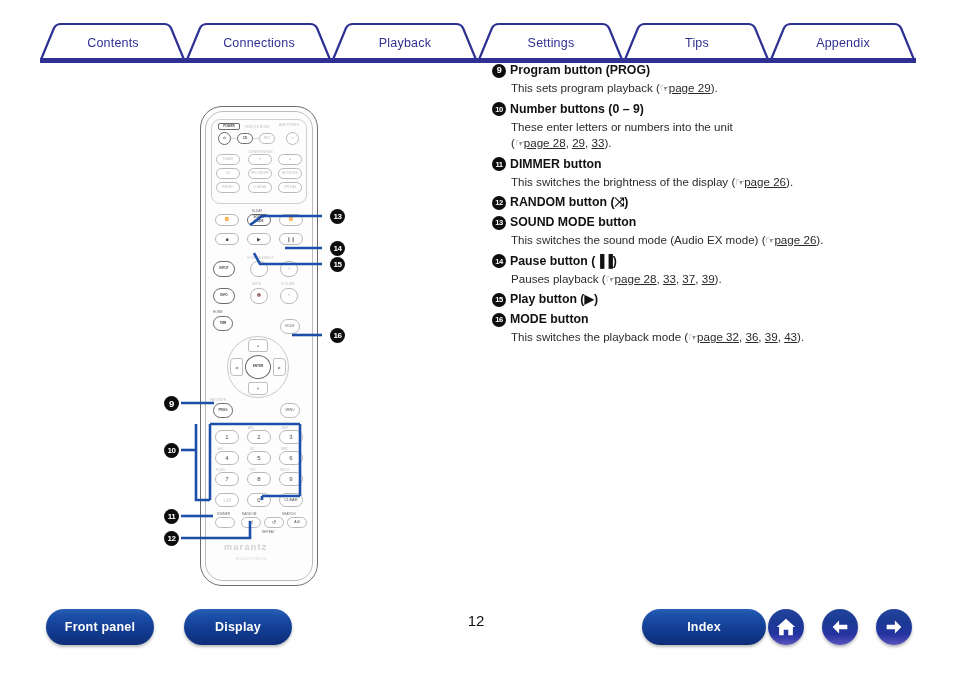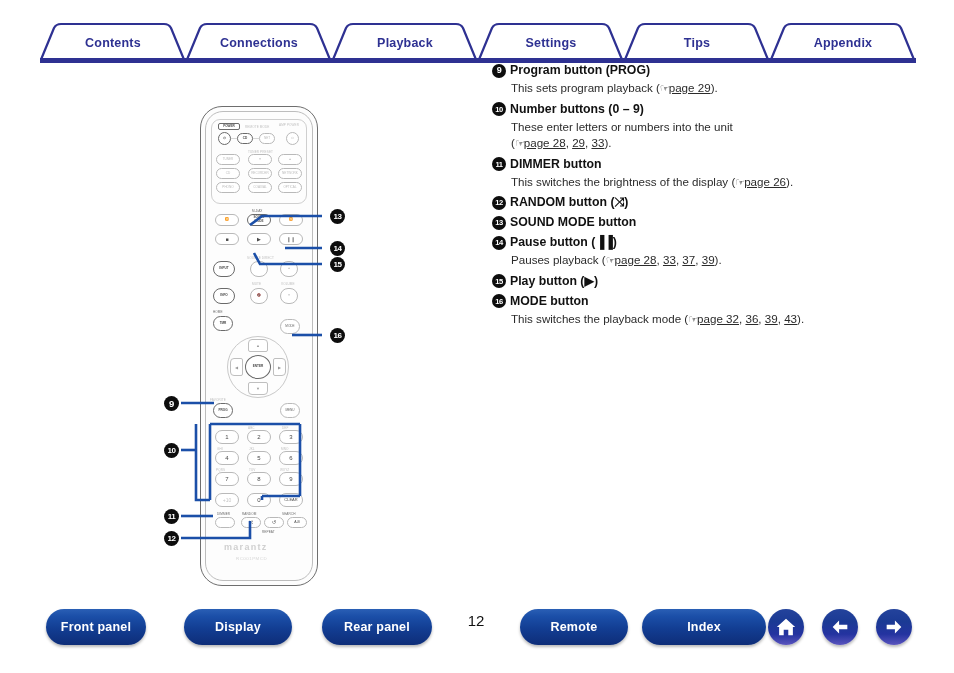--- a/index.html
+++ b/index.html
@@ -16,21 +16,21 @@
   
   #tabbar {
     position: absolute;
     left: 40px; top: 22px;
     width: 876px; height: 42px;
   }
   #tabbar svg { position:absolute; left:0; top:0; }
   .tab-label {
     position: absolute;
     font-size: 12.5px;
-    font-weight: bold;
+    font-weight: normal;
     color: #2e3192;
     letter-spacing: .2px;
     white-space: nowrap;
     text-align: center;
     top: 14px;
   }
   #headerrule {
     position: absolute;
     left: 40px; top: 58px;
     width: 876px; height: 5px;
@@ -456,20 +456,21 @@
       <span class="num w">12</span>
       <span>RANDOM button (⤨)</span>
     </div>
   </div>
 
   <div class="item">
     <div class="item-head">
       <span class="num w">13</span>
       <span>SOUND MODE button</span>
     </div>
+    <div class="item-desc"><span>This switches the sound mode (Audio EX mode) (</span><span class="handicon">☞</span><a class="plink">page 26</a><span>).</span></div>
   </div>
 
   <div class="item">
     <div class="item-head">
       <span class="num w">14</span>
       <span>Pause button (▐▐)</span>
     </div>
     <div class="item-desc"><span>Pauses playback (</span><span class="handicon">☞</span><a class="plink">page 28</a><span>, </span><a class="plink">33</a><span>, </span><a class="plink">37</a><span>, </span><a class="plink">39</a><span>).</span></div>
   </div>
 
@@ -486,24 +487,22 @@
       <span>MODE button</span>
     </div>
     <div class="item-desc"><span>This switches the playback mode (</span><span class="handicon">☞</span><a class="plink">page 32</a><span>, </span><a class="plink">36</a><span>, </span><a class="plink">39</a><span>, </span><a class="plink">43</a><span>).</span></div>
   </div>
 
 </div>
 
 <div id="pagenum">12</div>
 
 <div id="bottomnav">
-  <div class="pill" style="left:46px;  top:5px; width:100px;">Front panel</div>
+  <div class="pill" style="left:46px;  top:5px; width:108px;">Front panel</div>
   <div class="pill" style="left:184px; top:5px; width:108px;">Display</div>
-  <div class="pill" style="left:322px; top:5px; width:110px;">Rear panel</div>
-  <div class="pill" style="left:520px; top:5px; width:108px;">Remote</div>
   <div class="pill" style="left:642px; top:5px; width:124px;">Index</div>
 
   <div class="circbtn" style="left:768px; top:5px;">
     <svg width="22" height="22" viewBox="0 0 24 24">
       <path d="M12 3 L22 12 L19.5 12 L19.5 21 L14.5 21 L14.5 15 L9.5 15 L9.5 21 L4.5 21 L4.5 12 L2 12 Z" fill="#ffffff"></path>
     </svg>
   </div>
   <div class="circbtn" style="left:822px; top:5px;">
     <svg width="22" height="22" viewBox="0 0 24 24">
       <path d="M11 5 L4 12 L11 19 L11 14.5 L20 14.5 L20 9.5 L11 9.5 Z" fill="#ffffff"></path>

